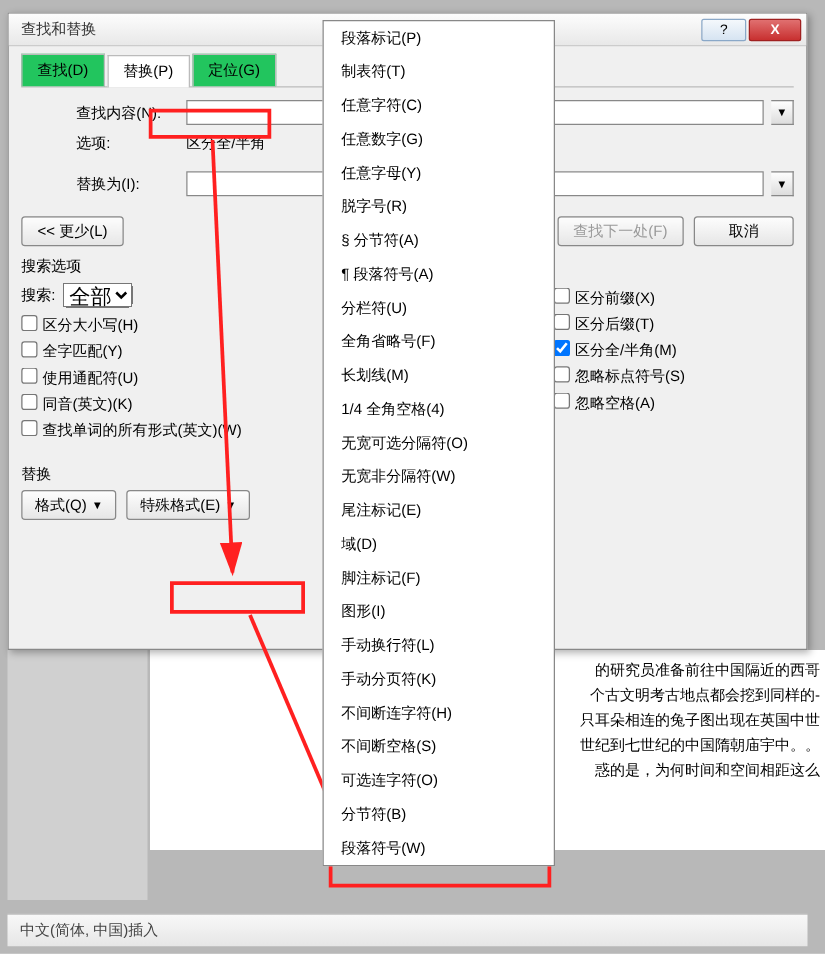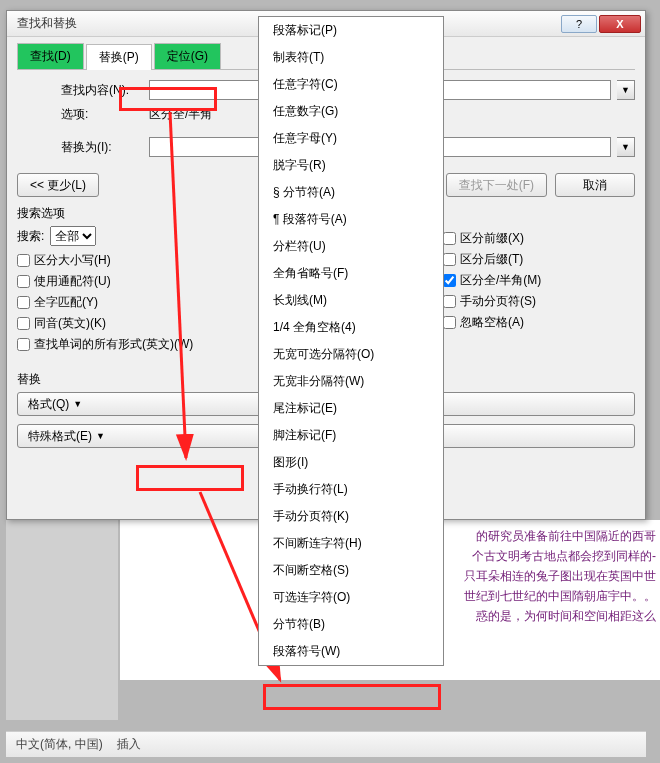--- a/index.html
+++ b/index.html
@@ -77,26 +77,26 @@
     background: linear-gradient(#fdfdfd, #e6e6e6);
     display:flex; align-items:center; justify-content:center;
     min-width:80px;
     cursor:pointer;
   }
   .btn.disabled { color:#999; }
   .opts-heading { margin: 8px 0 4px 0; }
   .opts-cols { display:flex; }
   .col-left { flex:1; }
   .col-right { width:200px; padding-left:8px;}
-  .ck { display:flex; align-items:center; gap:4px; margin:4px 0;}
+  .ck { display:flex; align-items:flex-start; gap:4px; margin:4px 0;}
   .ck input { margin:0;}
   .sel-row { display:flex; align-items:center; gap:6px; margin-bottom:6px;}
-  select.small { height:20px; font-size:12px;}
+  select.small { height:20px; font-size:17px;}
   .replace-heading { margin-top:14px; margin-bottom:4px; }
-  .replace-btns { display:flex; gap:8px;flex-direction:column; }
+  .replace-btns { display:flex; gap:8px; }
   .combo-btn {
     height:24px; padding: 2px 10px;
     border:1px solid #888; border-radius:3px;
     background: linear-gradient(#fdfdfd, #e6e6e6);
     display:flex; align-items:center; gap:4px;
   }
   .combo-btn .caret { font-size:9px;}
   
   .dd {
     position:absolute;
@@ -122,39 +122,38 @@
   
   .doc-bg {
     position:absolute;
     left:120px; top:520px;
     width:540px;
     height:160px;
     background:#fff;
     padding:6px 4px;
     font-size:12px;
     line-height:20px;
-    color:#701a75;
+    color:#000000;
     overflow:hidden;
   }
   .doc-left-gutter {
     position:absolute;
     left:6px; top:520px;
     width:112px; height:200px;
     background:#d0d0d0;
   }
   .status {
     position:absolute;
     left:6px; bottom:6px;
     height:26px;
     width:640px;
     background: linear-gradient(#f8f8f8, #e6e6e6);
     border-top:1px solid #ccc;
     display:flex; align-items:center;
     padding: 0 10px;
-    gap:14px;
     font-size:12px;
     color:#444;
     z-index:30;
   }
 </style>
 </head>
 <body>
 
 <div class="doc-left-gutter"></div>
 <div class="doc-bg">
@@ -213,25 +212,25 @@
             <option>全部</option>
           </select>
         </div>
         <div id="checks-left">
             <label class="ck">
               <input type="checkbox" style="">
               <span>区分大小写(H)</span>
             </label>
             <label class="ck">
               <input type="checkbox" style="">
+              <span>全字匹配(Y)</span>
+            </label>
+            <label class="ck">
+              <input type="checkbox" style="">
               <span>使用通配符(U)</span>
-            </label>
-            <label class="ck">
-              <input type="checkbox" style="">
-              <span>全字匹配(Y)</span>
             </label>
             <label class="ck">
               <input type="checkbox" style="">
               <span>同音(英文)(K)</span>
             </label>
             <label class="ck">
               <input type="checkbox" style="">
               <span>查找单词的所有形式(英文)(W)</span>
             </label>
           </div>
@@ -244,21 +243,21 @@
           <label class="ck">
             <input type="checkbox" style="">
             <span>区分后缀(T)</span>
           </label>
           <label class="ck">
             <input type="checkbox" checked="" style="">
             <span>区分全/半角(M)</span>
           </label>
           <label class="ck">
             <input type="checkbox" style="">
-            <span>手动分页符(S)</span>
+            <span>忽略标点符号(S)</span>
           </label>
           <label class="ck">
             <input type="checkbox" style="">
             <span>忽略空格(A)</span>
           </label>
         </div>
     </div>
 
     <div class="replace-heading">替换</div>
     <div class="replace-btns">
@@ -287,20 +286,21 @@
     <div class="dd-item">脱字号(R)</div>
     <div class="dd-item">§ 分节符(A)</div>
     <div class="dd-item">¶ 段落符号(A)</div>
     <div class="dd-item">分栏符(U)</div>
     <div class="dd-item">全角省略号(F)</div>
     <div class="dd-item">长划线(M)</div>
     <div class="dd-item">1/4 全角空格(4)</div>
     <div class="dd-item">无宽可选分隔符(O)</div>
     <div class="dd-item">无宽非分隔符(W)</div>
     <div class="dd-item">尾注标记(E)</div>
+    <div class="dd-item">域(D)</div>
     <div class="dd-item">脚注标记(F)</div>
     <div class="dd-item">图形(I)</div>
     <div class="dd-item">手动换行符(L)</div>
     <div class="dd-item">手动分页符(K)</div>
     <div class="dd-item">不间断连字符(H)</div>
     <div class="dd-item">不间断空格(S)</div>
     <div class="dd-item">可选连字符(O)</div>
     <div class="dd-item">分节符(B)</div>
     <div class="dd-item">段落符号(W)</div>
   </div>

